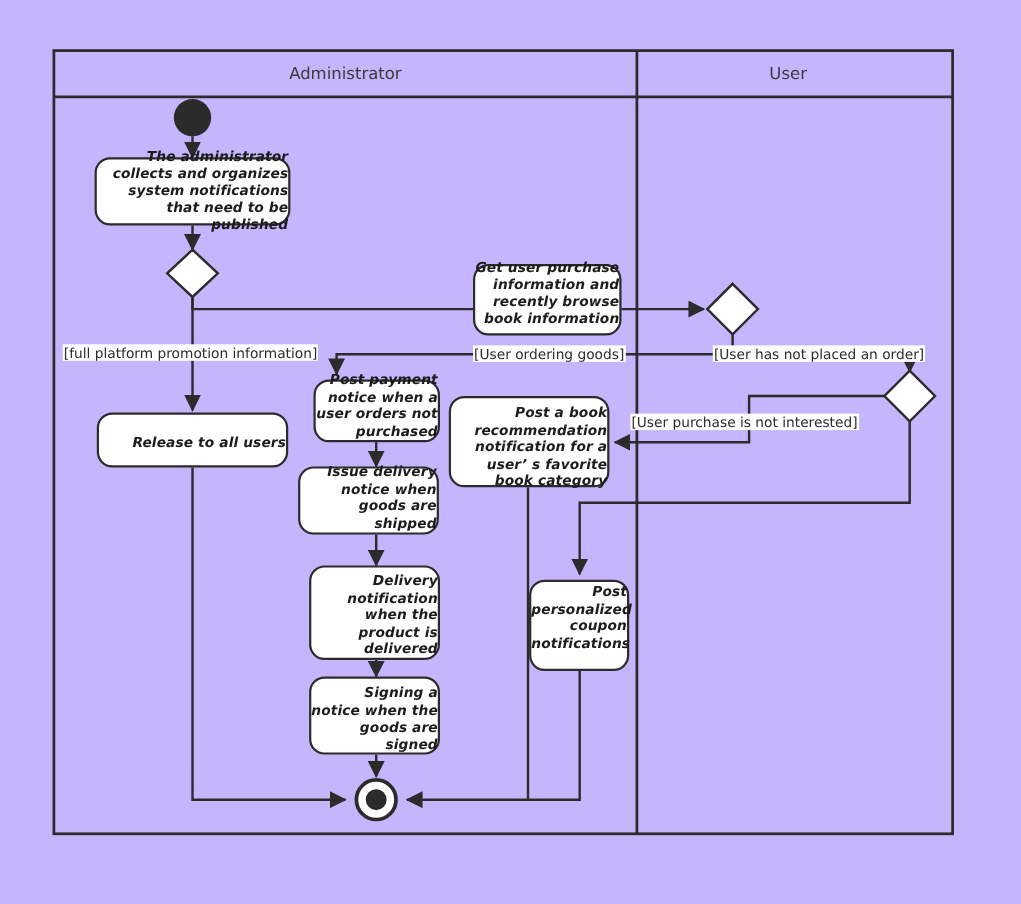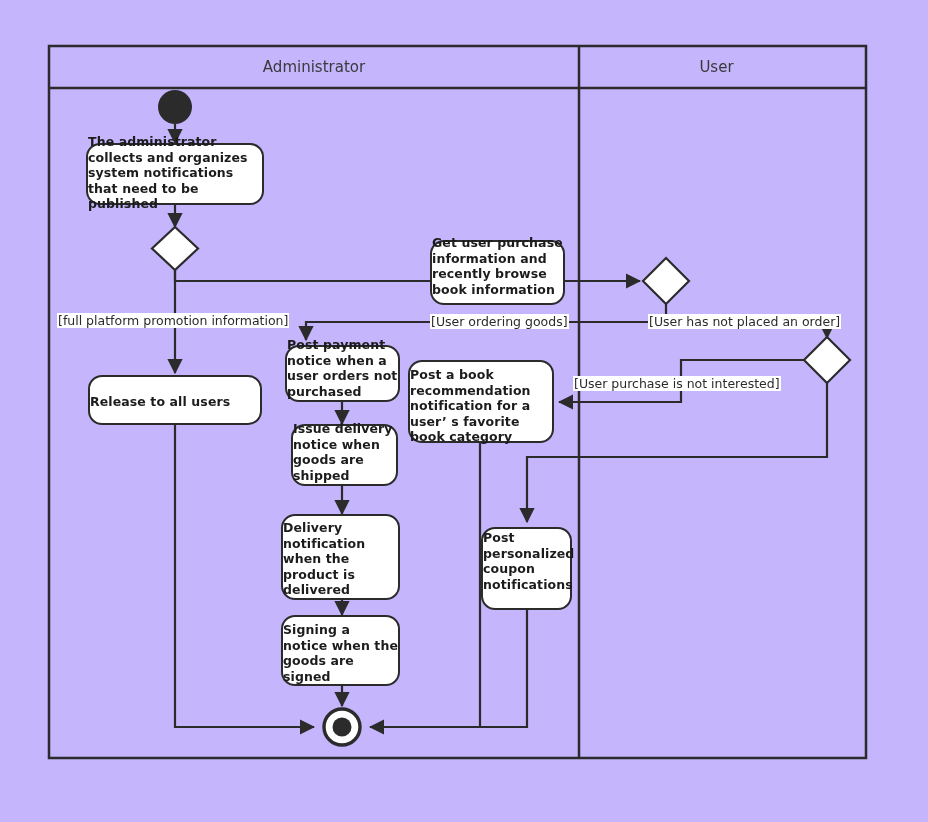--- a/index.html
+++ b/index.html
@@ -44,22 +44,23 @@
     line-height: 15.5px;
     color: #1c1c1c;
     font-family: "DejaVu Sans", sans-serif;
     letter-spacing: 0.1px;
   }
   .activity > span {
     display: block;
     width: 100%;
     position: absolute;
     left: 0;
-    text-align: left;
+    text-align: right;
     overflow: visible;
+    font-style: italic;
   }
   .guard {
     position: absolute;
     font-size: 12.5px;
     color: #2b2b2b;
     font-family: "DejaVu Sans", sans-serif;
     white-space: nowrap;
     background: #ffffff;
     padding: 0 1px;
   }
@@ -143,21 +144,21 @@
   </div>
 
   <div class="activity" style="left:285px; top:345px; width:115px; height:57px;">
     <span style="top:-10px;">Post payment notice when a user orders not purchased</span>
   </div>
 
   <div class="activity" style="left:430px; top:240px; width:135px; height:65px;">
     <span style="top:-7px;">Get user purchase information and recently browse book information</span>
   </div>
 
-  <div class="activity" style="left:291px; top:424px; width:107px; height:62px;">
+  <div class="activity" style="left:271px; top:424px; width:128px; height:62px;">
     <span style="top:-5px;">Issue delivery notice when goods are shipped</span>
   </div>
 
   <div class="activity" style="left:281px; top:514px; width:119px; height:86px;padding-left:41px;">
     <span style="top:4px;">Delivery notification when the product is delivered</span>
   </div>
 
   <div class="activity" style="left:281px; top:615px; width:119px; height:71px;">
     <span style="top:5px;">Signing a notice when the goods are signed</span>
   </div>

